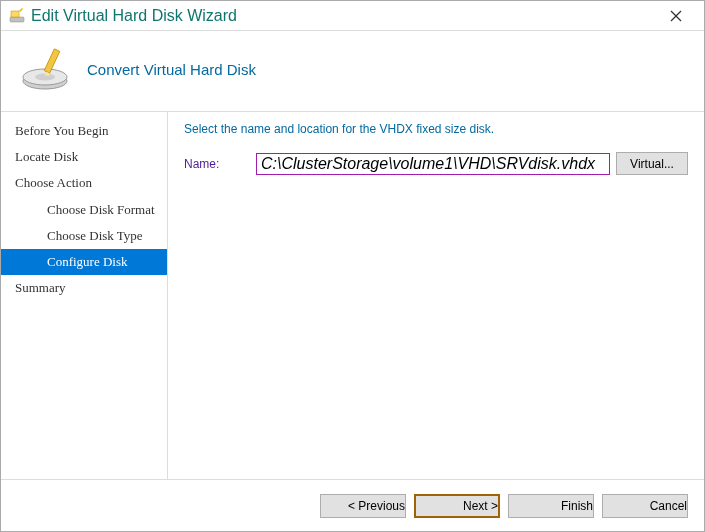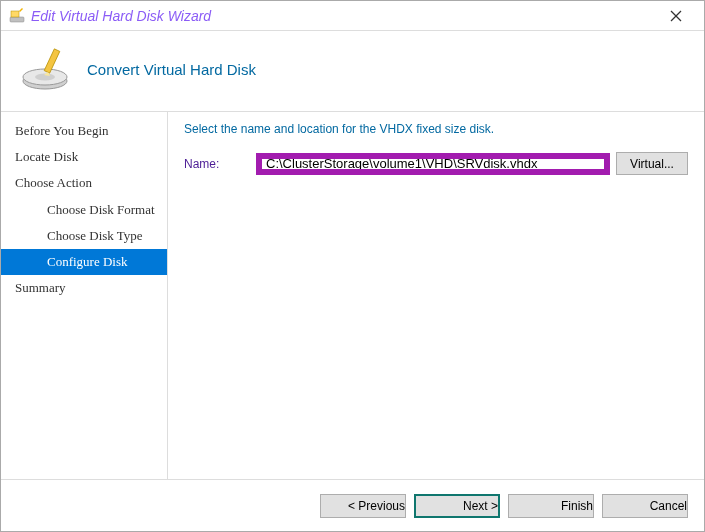--- a/index.html
+++ b/index.html
@@ -2,21 +2,21 @@
 <html><head>
   <meta charset="utf-8">
   <style>
     * { box-sizing: border-box; margin: 0; padding: 0; font-family: "Segoe UI", Tahoma, sans-serif; }
     body { width: 705px; height: 532px; background: #fff; overflow: hidden; border: 1px solid #aaa; }
     .titlebar {
       height: 30px; display: flex; align-items: center; padding: 0 8px;
       border-bottom: 1px solid #ddd; background: #fff;
     }
     .titlebar .app-icon { width: 16px; height: 16px; margin-right: 6px; display:inline-block;}
-    .titlebar .title { font-size: 14px; color: #8b5cf6; flex: 1; font-style: italic; }
+    .titlebar .title { font-size: 16px; color: #0f766e; flex: 1; }
     .titlebar .close { width: 40px; height: 100%; display: flex; align-items: center; justify-content: center; cursor: pointer; }
     .titlebar .close svg { width: 12px; height: 12px; }
     .header {
       display: flex; align-items: center; padding: 14px 20px 18px 20px;
     }
     .header .hd-icon { width: 48px; height: 48px; margin-right: 18px; display:inline-block; position:relative;}
     .header h1 { font-size: 15px; font-weight: 400; color: #0369a1; }
     .divider { height: 1px; background: #ddd; margin: 0; }
     .content {
       display: flex; height: 392px;
@@ -32,37 +32,37 @@
     .divider-v {
       width: 1px; background: #ddd;
     }
     .main {
       flex: 1; padding: 10px 16px 0 16px;
     }
     .instruction { font-size: 12px; color: #0369a1; margin-bottom: 16px; }
     .form-row { display: flex; align-items: center; gap: 6px; }
     .form-label { font-size: 12px; color: #4c1d95; width: 66px; }
     .name-input {
-      flex: 1; height: 22px; font-size: 13px; padding: 0 4px;
-      border: 6px solid #a21caf; outline: none; background:#fff;
+      flex: 1; height: 22px; font-size: 16px; padding: 0 4px;
+      border: 1px solid #a21caf; outline: none; background:#fff;font-style:italic;
     }
     .browse-btn {
       height: 23px; width: 72px; font-size: 12px; background: #e1e1e1;
       border: 1px solid #adadad; cursor: pointer;
     }
     .footer {
       position: absolute; bottom: 0; left: 0; right: 0; height: 52px; border-top: 1px solid #ddd;
       display: flex; justify-content: flex-end; align-items: center; padding: 0 16px; gap: 8px;
       background:#fff;
     }
     .footer button {
       height: 24px; width: 86px; font-size: 12px; background: #e1e1e1;
       border: 1px solid #adadad; cursor: pointer; text-align: right;
     }
-    .footer button.primary { border: 2px solid #0f766e; background:#e1e1e1;}
+    .footer button.primary { border: 2px solid #a16207; background:#e1e1e1;}
     .wrap { position: relative; height: 100%; }
   </style>
 </head>
 <body>
 <div class="wrap">
 
 <div class="titlebar">
   <span class="app-icon">
     <svg viewBox="0 0 16 16">
           <rect x="1" y="9" width="14" height="5" rx="1" fill="#c0c0c0" stroke="#888" stroke-width="0.5"></rect>

